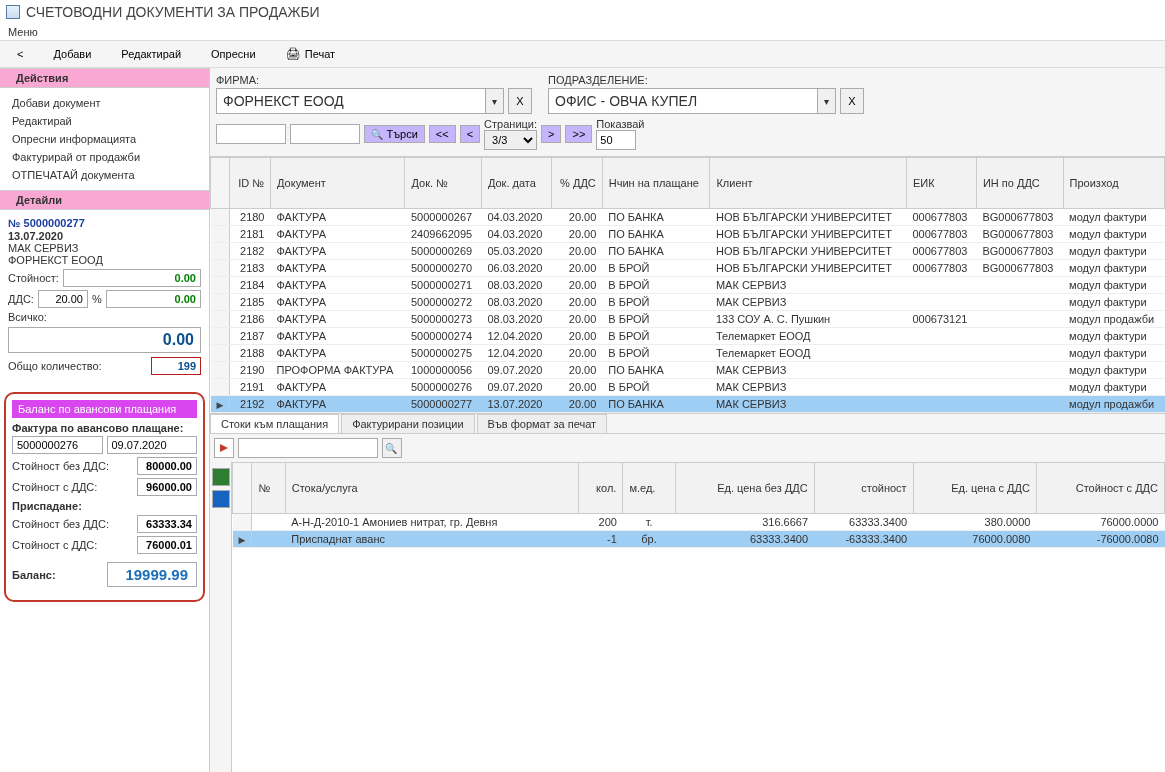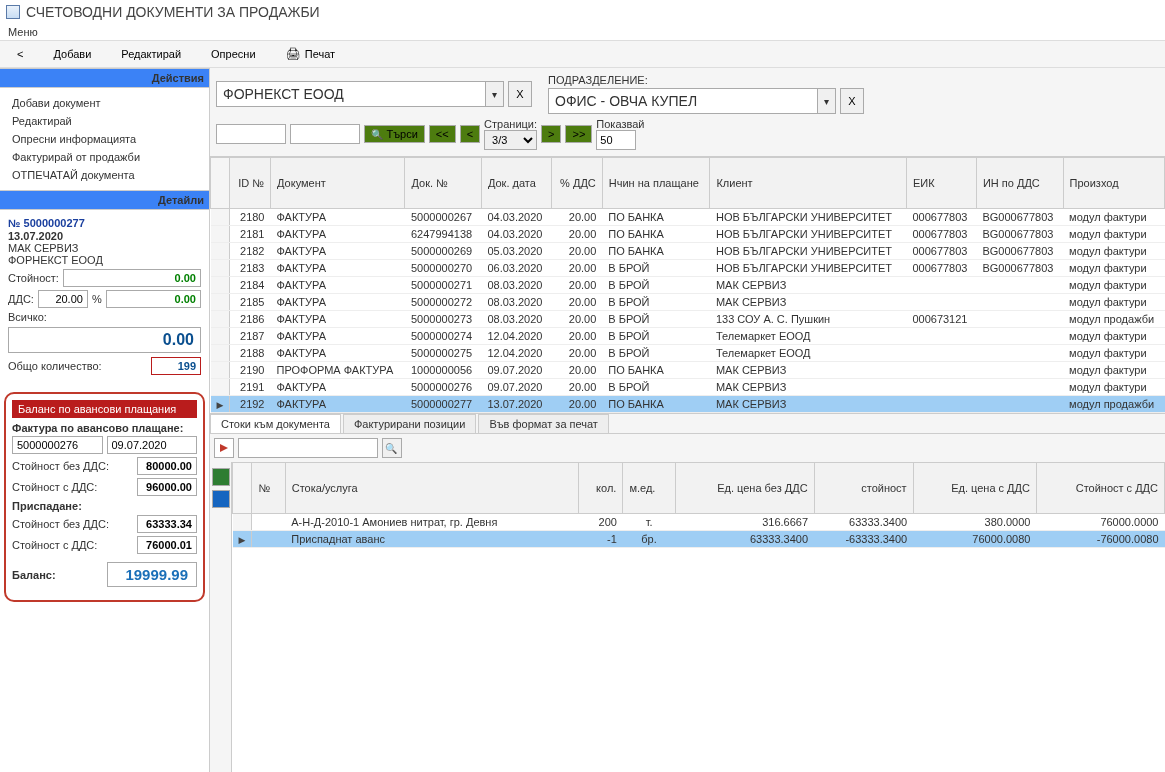--- a/index.html
+++ b/index.html
@@ -6,52 +6,52 @@
 body { background: #fff; color: #333; }
 .window { width: 1165px; height: 772px; display: flex; flex-direction: column; }
 .titlebar { display: flex; align-items: center; gap: 6px; padding: 4px 6px; background: #fff; }
 .title-icon { width: 14px; height: 14px; border: 1px solid #5a7aa8; background: linear-gradient(#eaf2fb,#c8ddf3); }
 .title-text { font-size: 14px; color: #444; }
 .menubar { padding: 2px 8px; }
 .toolbar { display: flex; gap: 0; background: #f5f5f5; border-top: 1px solid #ddd; border-bottom: 1px solid #ddd; padding: 2px; }
 .tbtn { padding: 3px 14px; background: #f5f5f5; border: 1px solid transparent; cursor: pointer; display: flex; align-items: center; gap: 4px; }
 .content { display: flex; flex: 1; overflow: hidden; }
 .sidebar { width: 210px; background: #fff; border-right: 1px solid #ccc; display: flex; flex-direction: column; overflow-y: auto; }
-.section-header { background: #3b82f6; padding: 3px 5px; font-weight: bold; border-top: 1px solid #ccc; border-bottom: 1px solid #ccc; text-align: right; }
+.section-header { background: #f9a8d4; padding: 3px 16px; font-weight: bold; border-top: 1px solid #ccc; border-bottom: 1px solid #ccc; }
 .action-list { padding: 6px 0; }
 .action-item { padding: 3px 12px; color: #333; cursor: pointer; }
 .details-pad { padding: 6px 8px; }
 .doc-no { color: #1a3f9e; font-weight: bold; font-size: 12px; }
 .detail-row { display: flex; align-items: center; margin: 3px 0; gap: 4px; }
 .detail-label { flex: 0 0 auto; }
 .detail-input { flex: 1; border: 1px solid #aaa; padding: 2px 4px; text-align: right; background: #fff; min-width: 0; }
 .detail-input.green { color: #008000; font-weight: bold; }
 .small-input { width: 50px; border: 1px solid #aaa; padding: 2px 4px; text-align: right; }
 .totals-box { border: 1px solid #aaa; padding: 3px 6px; text-align: right; color: #0a4f8f; font-weight: bold; font-size: 16px; margin: 4px 0; }
 .qty-row { display: flex; justify-content: space-between; align-items: center; margin: 3px 0; }
 .qty-input { width: 50px; border: 1px solid #b91c1c; padding: 2px 4px; text-align: right; color: #0a4f8f; font-weight: bold; }
 .red-frame { border: 2px solid #c0392b; border-radius: 10px; margin: 8px 4px; padding: 6px 6px 10px 6px; }
-.blue-header { background: #b91c1c; color: #fff; padding: 3px 6px; font-size: 11px; }
+.blue-header { background: #d946ef; color: #fff; padding: 3px 6px; font-size: 11px; }
 .adv-label { font-weight: bold; margin: 4px 0 2px 0; }
 .grid2 { display: flex; gap: 4px; margin: 2px 0; }
 .grid2 input { border: 1px solid #aaa; padding: 2px 4px; flex: 1; min-width: 0; }
 .kv-row { display: flex; justify-content: space-between; align-items: center; margin: 3px 0; gap: 6px; }
 .kv-row input { border: 1px solid #aaa; padding: 2px 4px; text-align: right; font-weight: bold; width: 60px; }
 .balance-val { color: #1a6fb8; font-weight: bold; font-size: 15px; border: 1px solid #aaa; padding: 3px 8px; text-align: right; width: 90px; }
 .main { flex: 1; display: flex; flex-direction: column; overflow: hidden; }
 .filter-bar { background: #f5f5f5; padding: 6px; border-bottom: 1px solid #ccc; }
 .filter-row { display: flex; align-items: center; gap: 6px; margin-bottom: 4px; }
 .filter-label { font-size: 11px; }
 .combo { display: flex; align-items: center; }
 .combo-text { border: 1px solid #aaa; padding: 4px 6px; background: #fff; font-size: 14px; width: 270px; }
 .combo-drop { border: 1px solid #aaa; border-left: none; width: 18px; height: 26px; background: #f0f0f0; display: flex; align-items: center; justify-content: center; cursor: pointer; }
 .xbtn { border: 1px solid #aaa; width: 24px; height: 26px; background: #f0f0f0; margin-left: 4px; cursor: pointer; }
 .search-row { display: flex; align-items: center; gap: 4px; }
 .search-row input[type=text] { border: 1px solid #aaa; padding: 2px 4px; height: 20px; }
-.sbtn { border: 1px solid #aaa; padding: 2px 6px; background: #4d7c0f; cursor: pointer; display: inline-flex; align-items: center; gap: 3px; }
+.sbtn { border: 1px solid #aaa; padding: 2px 6px; background: #c4b5fd; cursor: pointer; display: inline-flex; align-items: center; gap: 3px; }
 .pager select, .pager input { border: 1px solid #aaa; padding: 1px 3px; height: 20px; }
 .grid { flex: 0 0 auto; overflow: auto; border-bottom: 1px solid #ccc; }
 table { border-collapse: collapse; width: 100%; }
 th { background: #f2f2f2; border: 1px solid #ccc; padding: 19px 6px; text-align: left; font-weight: normal; white-space: nowrap; }
 td { border-bottom: 1px solid #eee; padding: 2px 6px; white-space: nowrap; }
 td.num, th.num { text-align: right; }
 tr.sel td { background: #9fcef4; }
 .row-handle { width: 14px; background: #f5f5f5; border-right: 1px solid #ccc; text-align: center; }
 .tabs { display: flex; background: #f5f5f5; border-bottom: 1px solid #ccc; }
 .tab { padding: 3px 10px; border: 1px solid #ccc; border-bottom: none; background: #eee; margin-right: 2px; cursor: pointer; }
@@ -151,20 +151,21 @@
             <span style="font-weight:bold">Баланс:</span>
             <div class="balance-val">19999.99</div>
           </div>
       </div>
     </div>
 
     <div class="main">
       <div class="filter-bar">
         <div class="filter-row">
           <div style="display:flex;flex-direction:column;gap:2px">
+            <span class="filter-label">ФИРМА:</span>
             <div style="display:flex">
               <div class="combo">
                 <div class="combo-text">ФОРНЕКСТ ЕООД</div>
                 <div class="combo-drop">
                     <span class="glyph-down"></span>
                   </div>
               </div>
               <button class="xbtn">X</button>
             </div>
           </div>
@@ -231,21 +232,21 @@
                 <td>ПО БАНКА</td>
                 <td>НОВ БЪЛГАРСКИ УНИВЕРСИТЕТ</td>
                 <td>000677803</td>
                 <td>BG000677803</td>
                 <td>модул фактури</td>
               </tr>
               <tr>
                 <td class="row-handle"></td>
                 <td class="num">2181</td>
                 <td>ФАКТУРА</td>
-                <td>6247994138</td>
+                <td>2409662095</td>
                 <td>04.03.2020</td>
                 <td class="num">20.00</td>
                 <td>ПО БАНКА</td>
                 <td>НОВ БЪЛГАРСКИ УНИВЕРСИТЕТ</td>
                 <td>000677803</td>
                 <td>BG000677803</td>
                 <td>модул фактури</td>
               </tr>
               <tr>
                 <td class="row-handle"></td>
@@ -375,21 +376,21 @@
                 <td>МАК СЕРВИЗ</td>
                 <td></td>
                 <td></td>
                 <td>модул продажби</td>
               </tr>
             </tbody>
         </table>
       </div>
 
       <div class="tabs">
-        <div class="tab active">Стоки към документа</div>
+        <div class="tab active">Стоки към плащания</div>
         <div class="tab">Фактурирани позиции</div>
         <div class="tab">Във формат за печат</div>
       </div>
 
       <div class="sub-toolbar">
         <span class="icon-btn" style="background:#fff">
             <svg width="12" height="12">
               <polygon points="2,2 10,6 2,10" fill="#c0392b"></polygon>
             </svg>
           </span>

